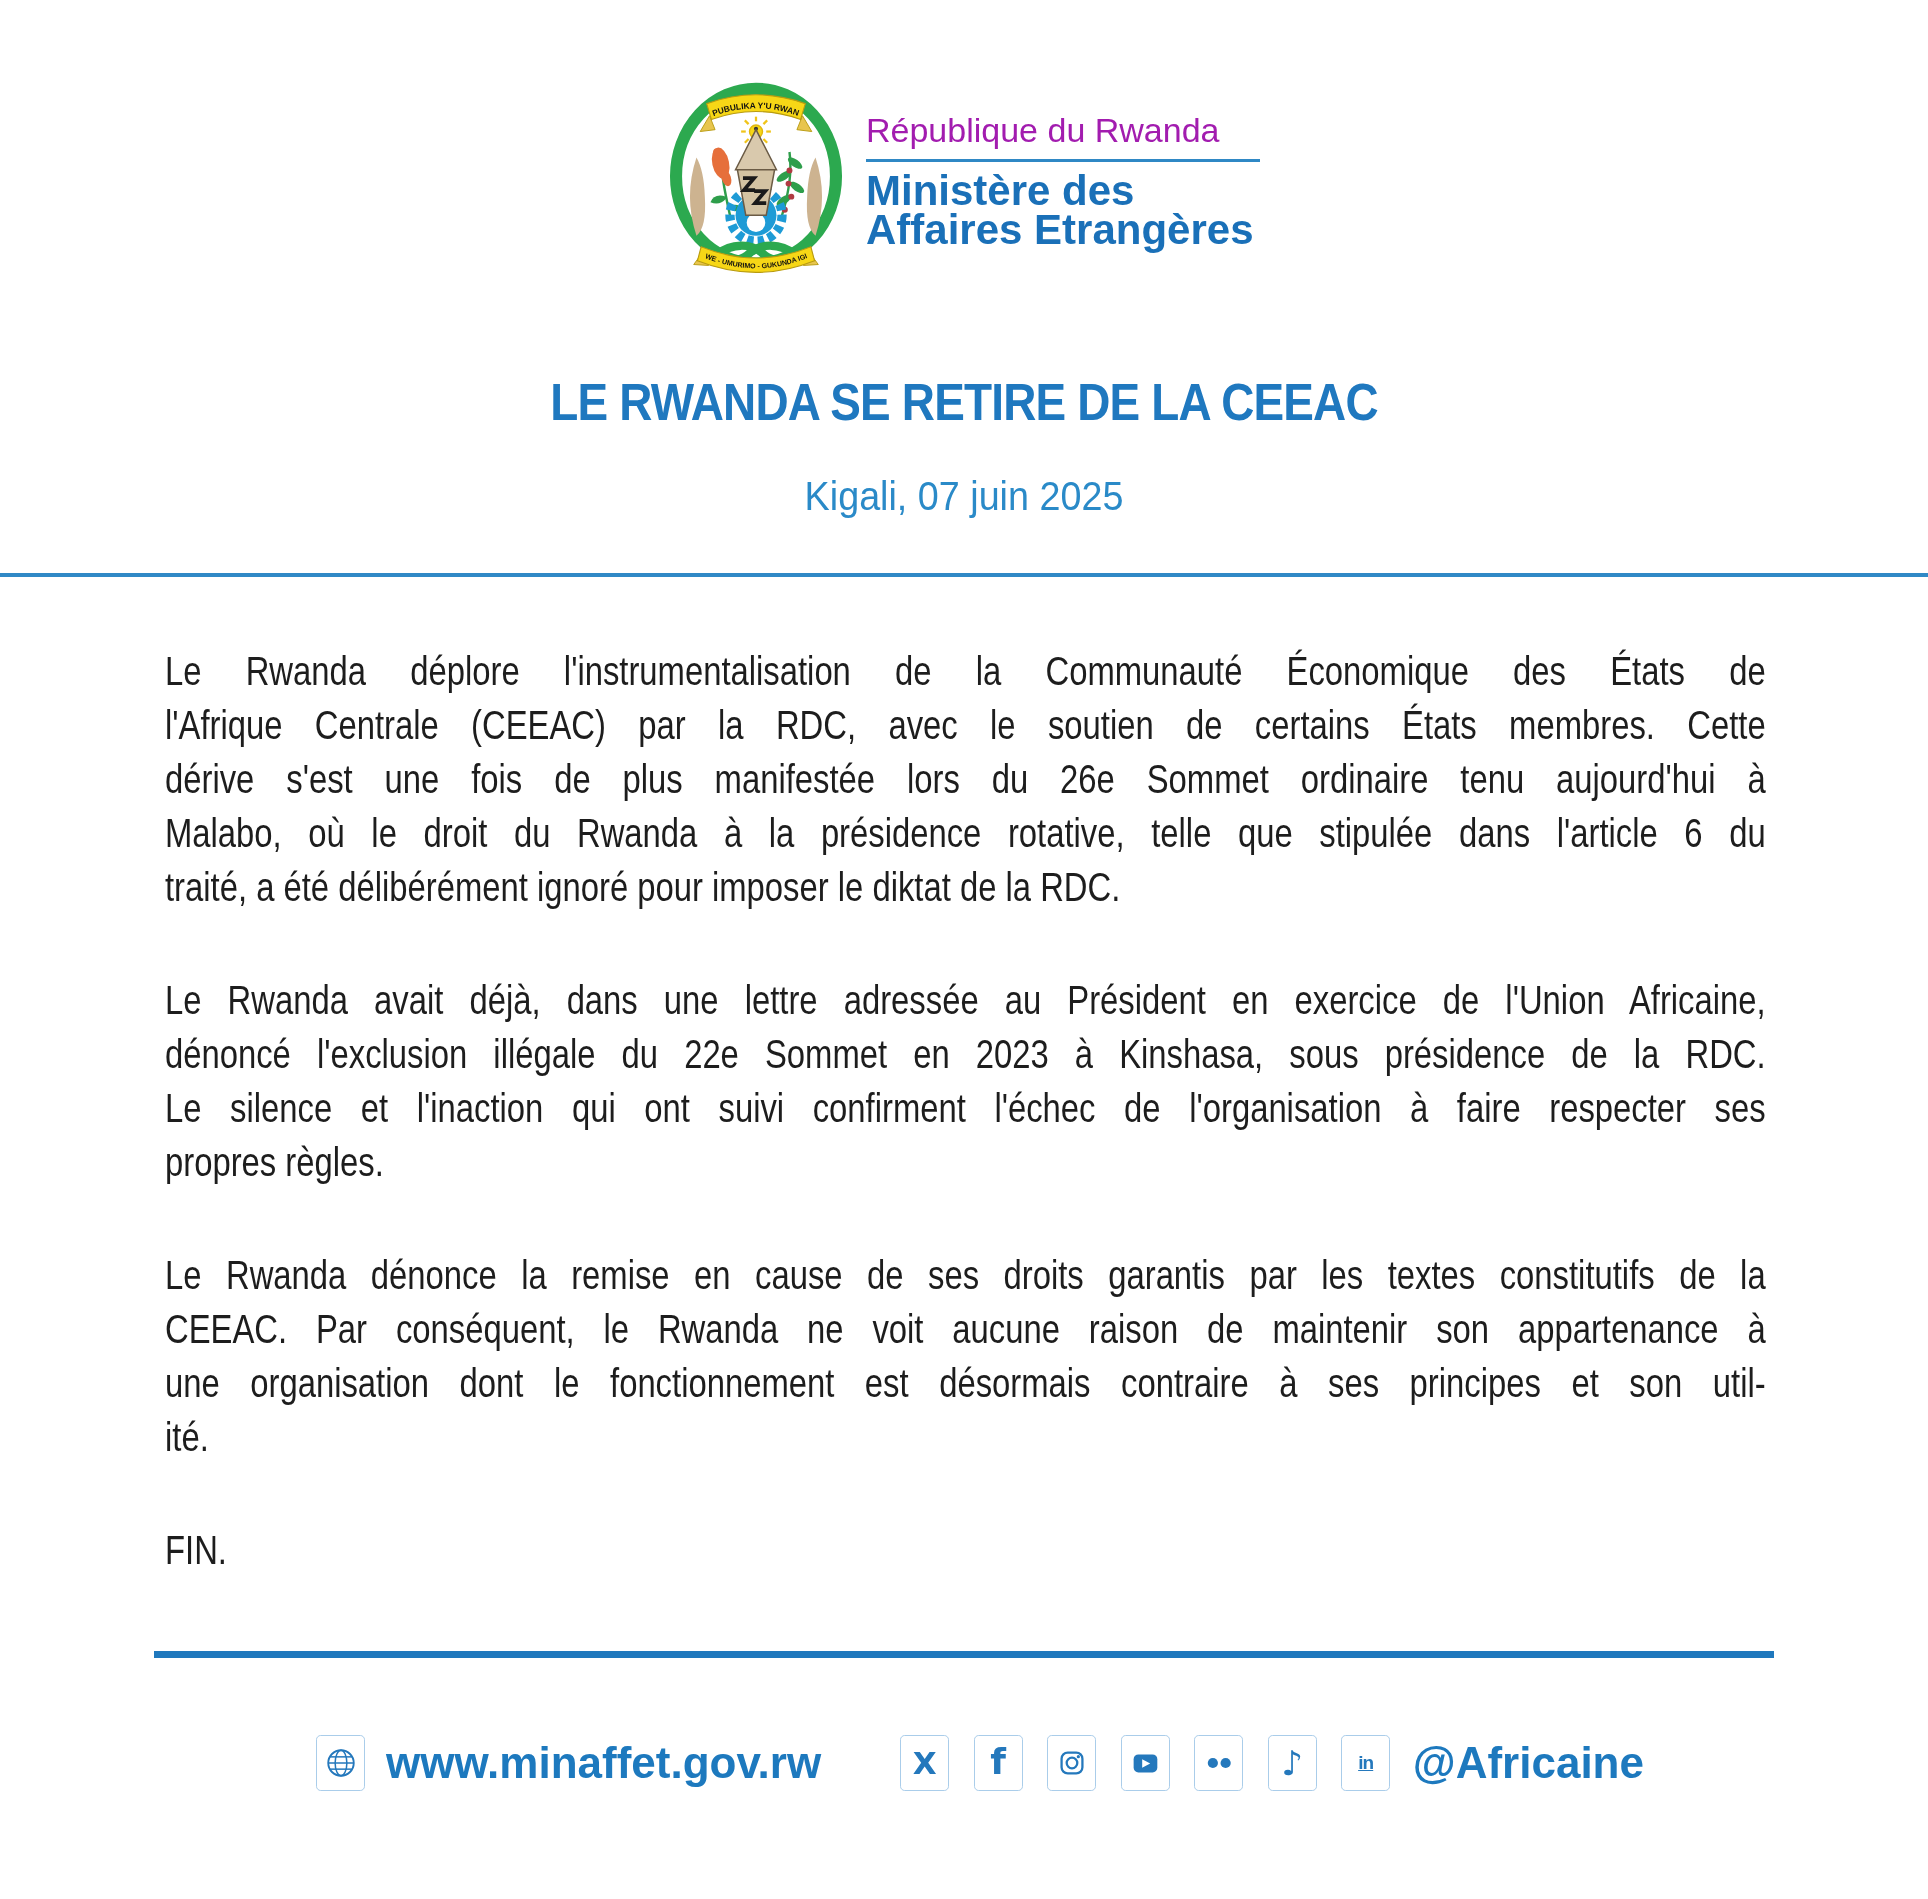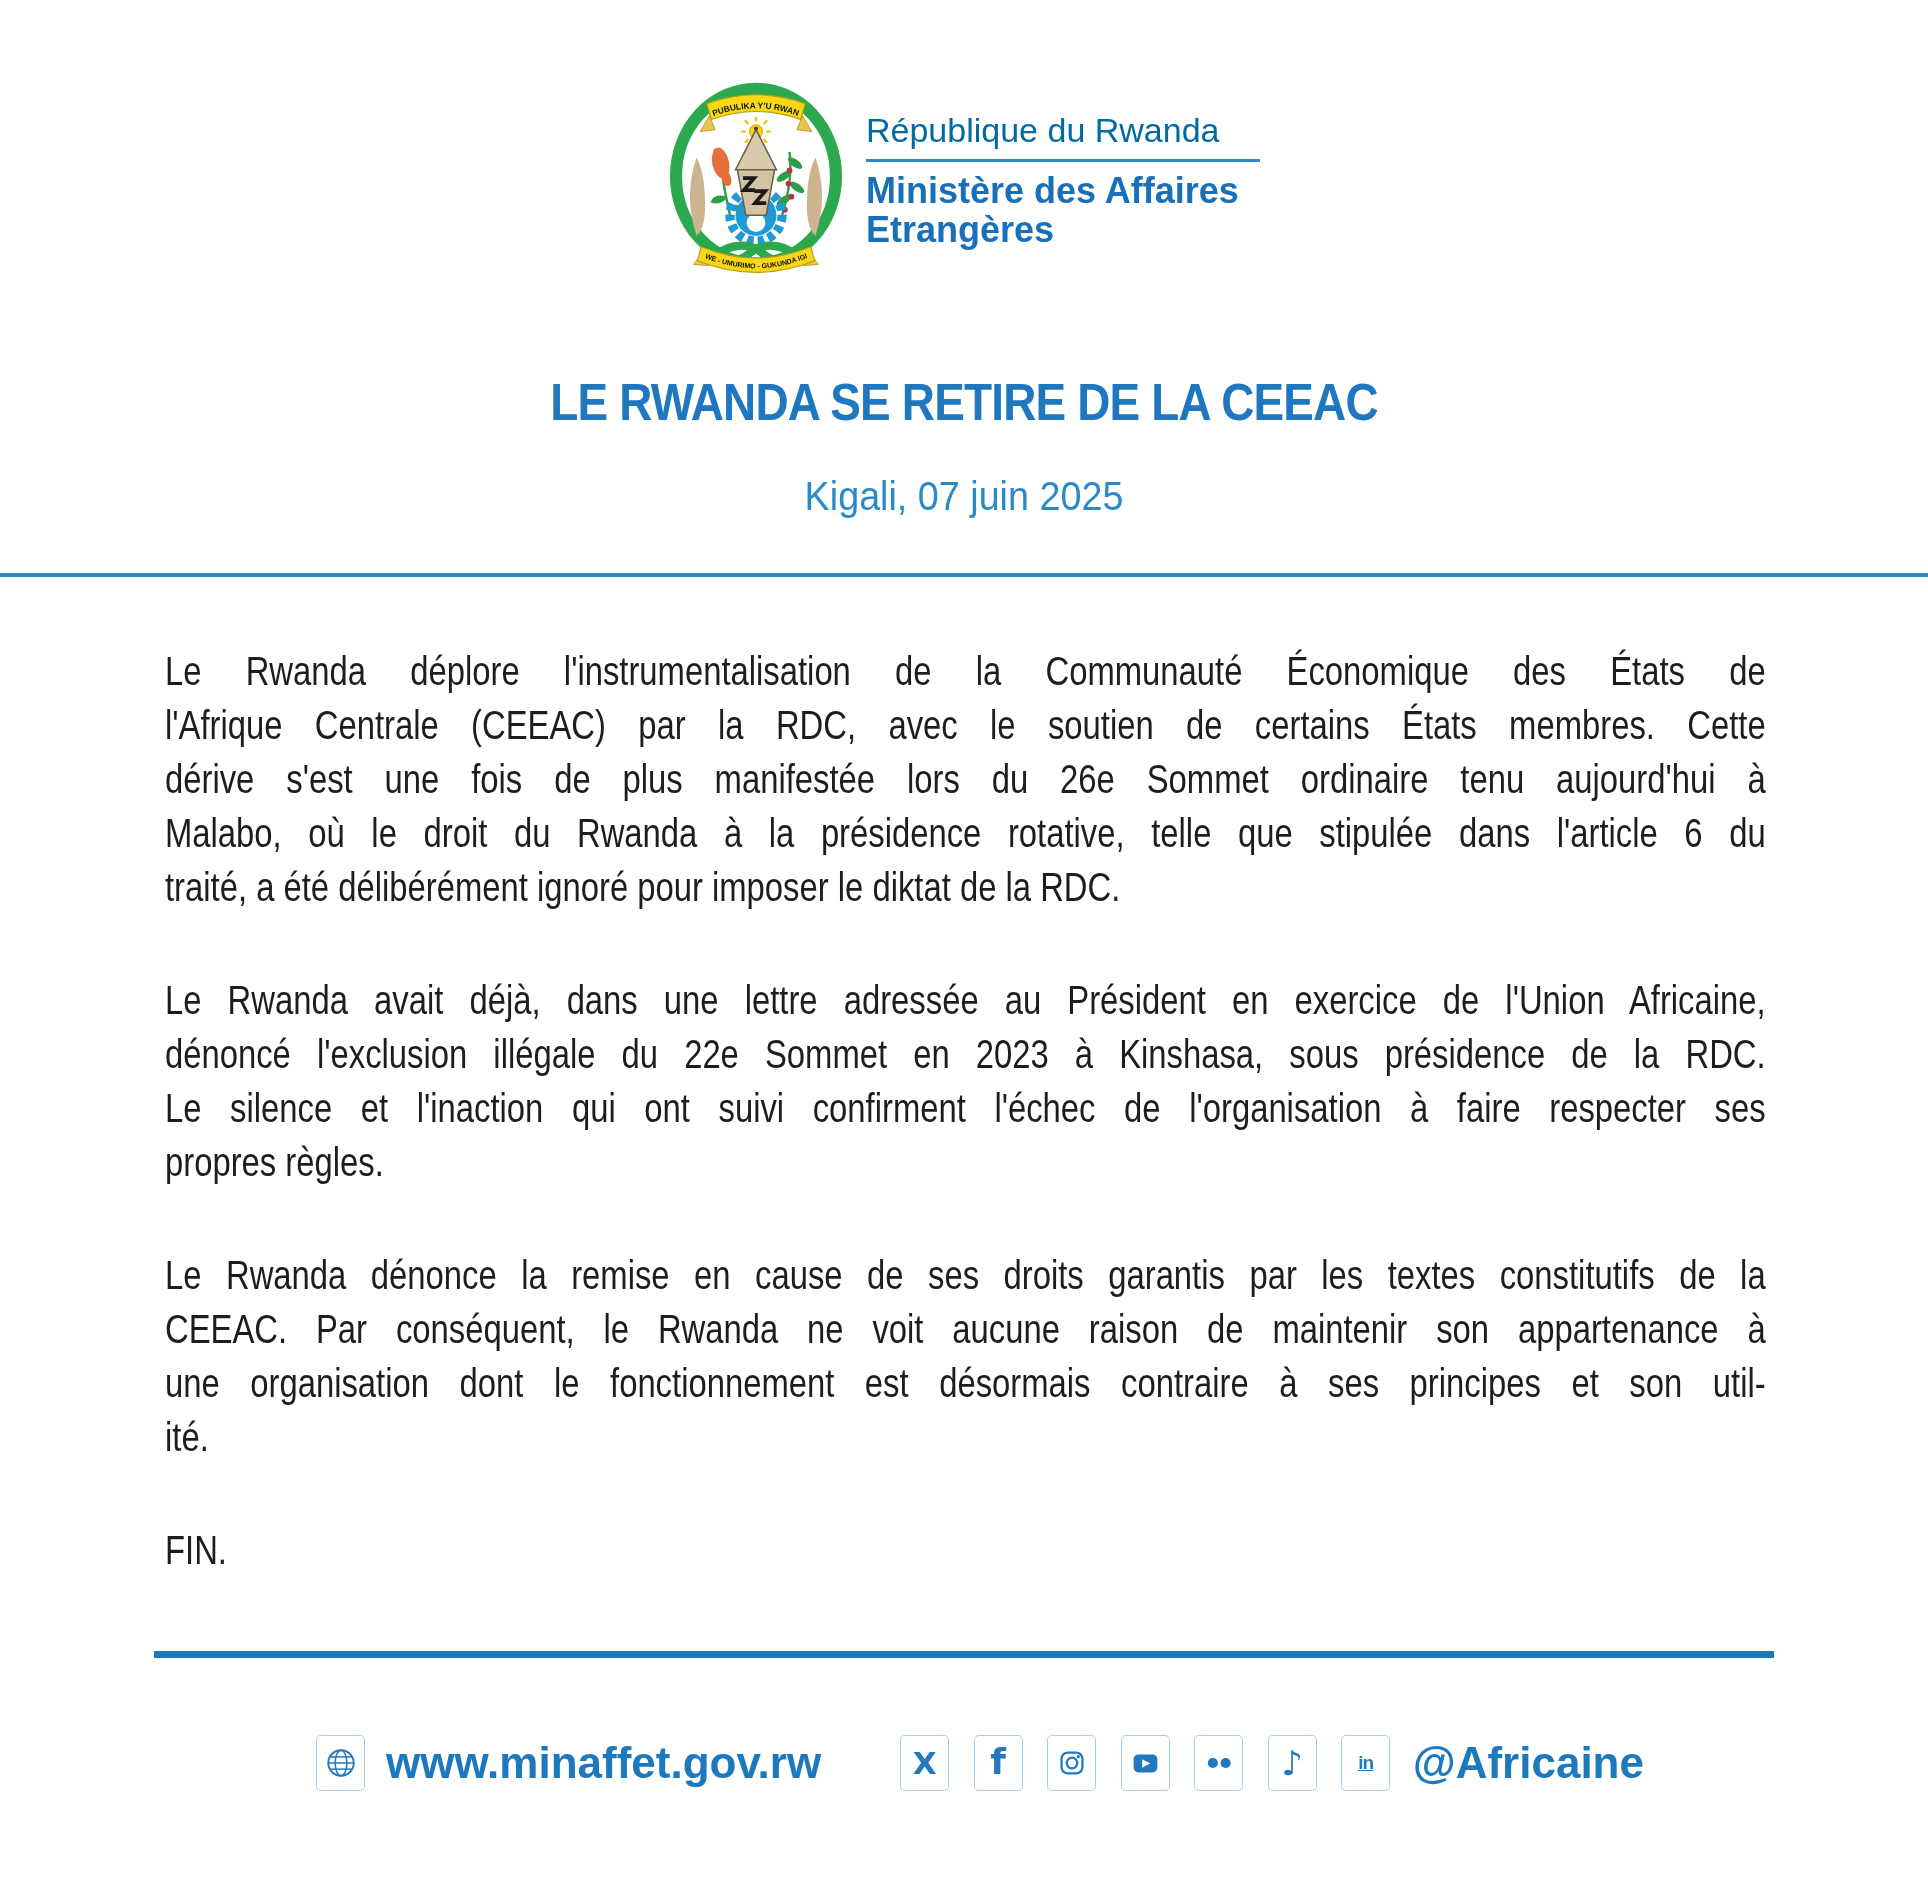--- a/index.html
+++ b/index.html
@@ -3,23 +3,23 @@
 <meta charset="utf-8">
 <style>
   html,body{margin:0;padding:0;}
   body{
     width:1928px;height:1899px;position:relative;background:#ffffff;
     font-family:"Liberation Sans", sans-serif;overflow:hidden;
   }
   
   .emblem{position:absolute;left:663px;top:73px;width:186px;height:211px;}
   .hdr-text{position:absolute;left:866px;top:111px;width:433px;}
-  .country{font-size:34px;font-weight:400;color:#0369a1;letter-spacing:0px;}
+  .country{font-size:34px;font-weight:400;color:#a21caf;letter-spacing:0px;}
   .hdr-rule{width:394px;height:2.8px;background:#2f88c5;margin:9.4px 0 8.5px 0;}
-  .ministry{font-size:36px;font-weight:700;color:#1a70b8;line-height:39px;}
+  .ministry{font-size:42px;font-weight:700;color:#1a70b8;line-height:39px;}
   
   .title{
     position:absolute;top:373px;left:0;width:1928px;text-align:center;
     font-size:51px;font-weight:700;color:#1f78bf;letter-spacing:-0.9px;
     transform:scaleX(0.9);transform-origin:center top;
   }
   .dateline{
     position:absolute;top:473px;left:0;width:1928px;text-align:center;
     font-size:41px;font-weight:400;color:#2a8ac8;
     transform:scaleX(0.92);transform-origin:center top;

